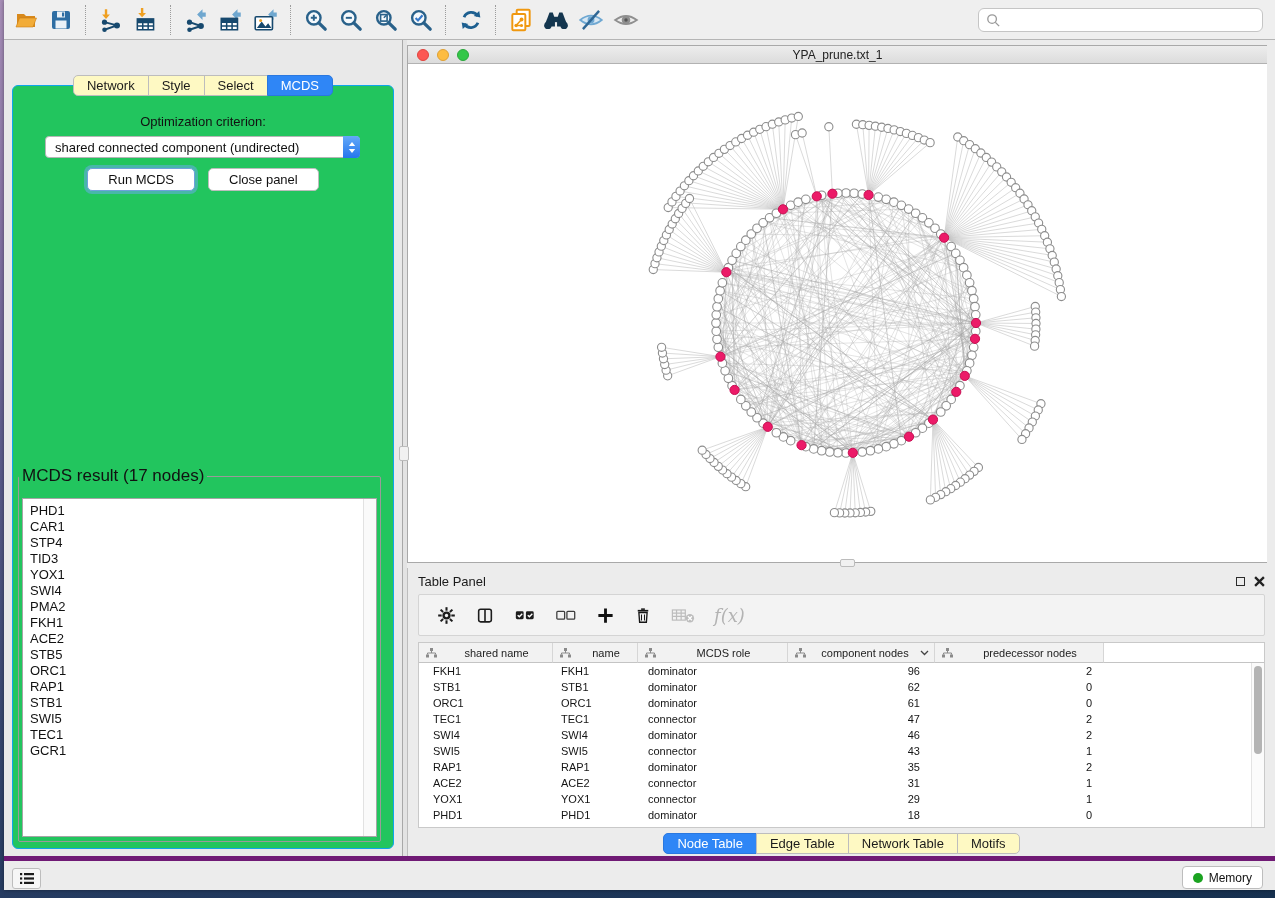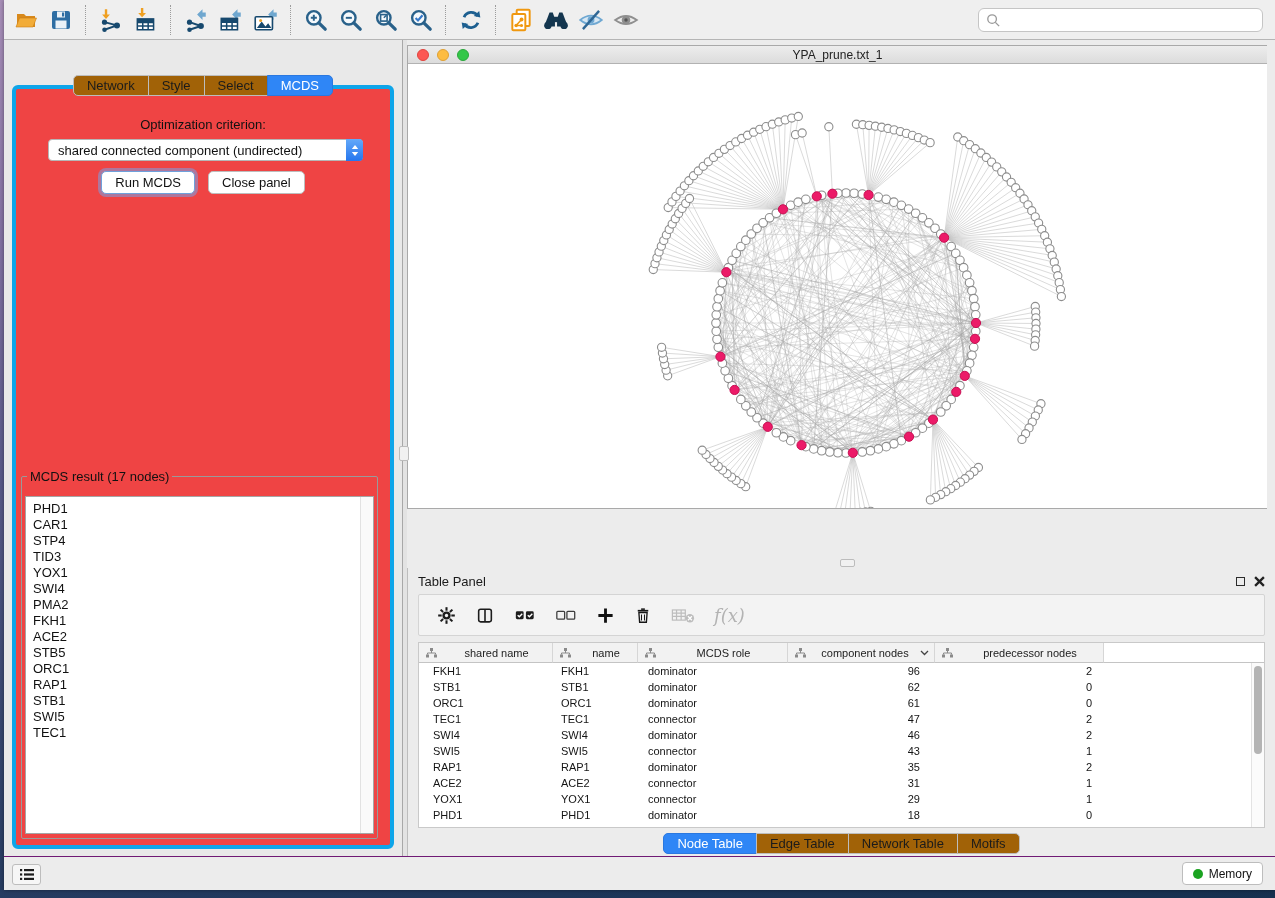--- a/index.html
+++ b/index.html
@@ -12,43 +12,43 @@
 .tsep{width:1px;height:30px;border-left:1px dotted #9c9c9c;margin:0 7px;}
 .tsearch{position:absolute;right:12px;top:8px;width:285px;height:24px;border:1px solid #c5c5c5;border-radius:6px;background:#fff;display:flex;align-items:center;padding:0 7px;}
 .tsearch input{border:none;outline:none;flex:1;font-size:12px;background:transparent;font-family:"Liberation Sans",sans-serif;}
 
 .panel-head{height:26px;display:flex;align-items:center;padding:0 10px;font-size:13px;color:#1b1b1b;}
 .win-btns{margin-left:auto;display:flex;gap:9px;align-items:center;}
 .float-btn{width:9px;height:9px;border:1.5px solid #2b2b2b;background:transparent;}
 
 .cpanel{position:absolute;left:0;top:40px;width:399px;height:816px;background:#e9e9e9;border-right:1px solid #a8a8a8;}
 .cp-tabs{position:absolute;top:35px;left:0;right:0;display:flex;justify-content:center;z-index:2;}
-.tab{height:21px;padding:0 13px;background:#a16207;border:1px solid #bdbdbd;font-size:13px;display:flex;align-items:center;margin-right:-1px;color:#1b1b1b;}
+.tab{height:21px;padding:0 13px;background:#fef9c3;border:1px solid #bdbdbd;font-size:13px;display:flex;align-items:center;margin-right:-1px;color:#1b1b1b;}
 .tab:first-child{border-radius:5px 0 0 5px;}
 .tab:last-child{border-radius:0 5px 5px 0;margin-right:0;}
 .tab.active{background:#2f86f6;border-color:#2a78e0;color:#fff;}
-.cp-pane{position:absolute;left:8px;right:8px;top:45px;bottom:7px;background:#ef4444;border:4px solid #0ea5e9;border-radius:6px;}
+.cp-pane{position:absolute;left:8px;right:8px;top:45px;bottom:7px;background:#22c55e;border:1px solid #0ea5e9;border-radius:6px;}
 .opt-label{text-align:center;margin-top:28px;font-size:13px;color:#111;}
 .dropdown{position:absolute;left:32px;top:50px;width:315px;height:22px;background:#fff;border:1px solid #b6b6b6;border-radius:4px;display:flex;align-items:center;font-size:13px;color:#111;}
 .dropdown .dval{flex:1;padding-left:9px;white-space:nowrap;overflow:hidden;}
 .stepper{width:17px;height:22px;margin:-1px -1px -1px 0;border-radius:0 4px 4px 0;background:linear-gradient(#64a9f9,#2576ee);display:flex;align-items:center;justify-content:center;}
 .btn-row{position:absolute;left:0;right:0;top:82px;display:flex;justify-content:center;gap:13px;}
-.pbtn{height:23px;padding:0 13px;background:#fff;border:1px solid #bdbdbd;border-radius:5px;font-size:13px;color:#111;display:flex;align-items:center;font-family:"Liberation Sans",sans-serif;}
+.pbtn{height:23px;padding:0 20px;background:#fff;border:1px solid #bdbdbd;border-radius:5px;font-size:13px;color:#111;display:flex;align-items:center;font-family:"Liberation Sans",sans-serif;}
 .pbtn.focused{border-color:#6ea1dc;box-shadow:0 0 0 3px rgba(110,170,245,.5);}
 fieldset.mcds{position:absolute;left:5px;right:12px;top:380px;bottom:6px;border:1px solid #9a9a9a;border-radius:2px;}
-fieldset.mcds legend{font-size:13px;color:#111;margin-left:5px;padding:0 3px;}
+fieldset.mcds legend{font-size:17px;color:#111;padding:0 3px;}
 .mcds-list{position:absolute;left:3px;right:3px;top:12px;bottom:4px;background:#fff;border:1px solid #a5a5a5;overflow:hidden;padding:4px 0 0 7px;}
 .mcds-item{font-size:13px;line-height:16px;color:#111;}
 .mcds-sb{position:absolute;right:0;top:0;bottom:0;width:13px;background:#fafafa;border-left:1px solid #e2e2e2;}
 
 .vgutter{position:absolute;left:399px;top:40px;width:4px;bottom:34px;background:#e3e3e3;}
 .vgrip{position:absolute;left:395px;top:446px;width:10px;height:15px;background:#f1f1f1;border:1px solid #bcbcbc;border-radius:2px;z-index:3;}
 .hgrip{position:absolute;left:836px;top:559px;width:15px;height:8px;background:#f1f1f1;border:1px solid #bcbcbc;border-radius:2px;z-index:3;}
 
-.netwin{position:absolute;left:403px;top:45px;right:8px;height:464px;background:#fff;border:1px solid #a9a9a9;border-right:none;}
+.netwin{position:absolute;left:403px;top:45px;right:8px;height:518px;background:#fff;border:1px solid #a9a9a9;border-right:none;}
 .net-title{height:18px;background:linear-gradient(#ededed,#dcdcdc);border-bottom:1px solid #b2b2b2;position:relative;display:flex;align-items:center;justify-content:center;font-size:12px;color:#222;}
 .lights{position:absolute;left:9px;top:3px;display:flex;gap:8px;}
 .light{width:12px;height:12px;border-radius:50%;}
 .light.red{background:#fc5753;border:1px solid #e0443e;}
 .light.yellow{background:#fdbc40;border:1px solid #dfa034;}
 .light.green{background:#33c748;border:1px solid #2aa73c;}
 .net-canvas{position:absolute;left:0;right:0;top:18px;bottom:0;background:#fff;overflow:hidden;}
 
 .tpanel{position:absolute;left:403px;top:568px;right:0;height:288px;background:#ececec;border-left:1px solid #bdbdbd;}
 .tt-strip{position:absolute;left:10px;right:10px;top:26px;height:42px;background:#f3f3f3;border:1px solid #d4d4d4;border-radius:2px;display:flex;align-items:center;gap:19px;padding-left:18px;}
@@ -58,21 +58,21 @@
 .thead{display:flex;height:20px;}
 .thcell{background:#f2f2f2;border-right:1px solid #d6d6d6;border-bottom:1px solid #c4c4c4;display:flex;align-items:center;font-size:11px;color:#222;}
 .thcell .lbl{flex:1;text-align:center;padding:0 2px;}
 .thfill{flex:1;background:#fff;border-bottom:1px solid #c4c4c4;}
 .trow{display:flex;height:16px;}
 .tcell{font-size:11px;color:#151515;display:flex;align-items:center;white-space:nowrap;overflow:hidden;}
 .tsb{position:absolute;right:0;top:20px;bottom:0;width:13px;background:#fbfbfb;border-left:1px solid #e3e3e3;}
 .tsb .thumb{position:absolute;left:2px;top:3px;width:8px;height:88px;background:#b4b4b4;border-radius:4px;}
 .tp-tabs{position:absolute;left:0;right:0;top:265px;display:flex;justify-content:center;}
 
-.statusbar{position:absolute;left:0;right:0;top:856px;height:34px;background:#ececec;border-top:1px solid #701a75;}
+.statusbar{position:absolute;left:0;right:0;top:856px;height:34px;background:#ececec;border-top:5px solid #701a75;}
 .listbtn{position:absolute;left:8px;top:7px;width:29px;height:21px;background:#f6f6f6;border:1px solid #bdbdbd;border-radius:3px;display:flex;align-items:center;justify-content:center;}
 .membtn{position:absolute;right:12px;top:5px;height:23px;padding:0 10px;background:#fff;border:1px solid #bdbdbd;border-radius:4px;display:flex;align-items:center;gap:6px;font-size:12px;color:#111;}
 .memdot{width:10px;height:10px;border-radius:50%;background:#1ba321;}
 </style>
 </head>
 <body>
 
 <div class="app">
 
   <div class="toolbar">
@@ -260,20 +260,21 @@
               <div class="mcds-item">SWI4</div>
               <div class="mcds-item">PMA2</div>
               <div class="mcds-item">FKH1</div>
               <div class="mcds-item">ACE2</div>
               <div class="mcds-item">STB5</div>
               <div class="mcds-item">ORC1</div>
               <div class="mcds-item">RAP1</div>
               <div class="mcds-item">STB1</div>
               <div class="mcds-item">SWI5</div>
               <div class="mcds-item">TEC1</div>
+              <div class="mcds-item">GCR1</div>
             </div>
           <div class="mcds-sb"></div>
         </div>
       </fieldset>
     </div>
   </div>
 
   <div class="vgutter"></div>
   <div class="vgrip"></div>
 

